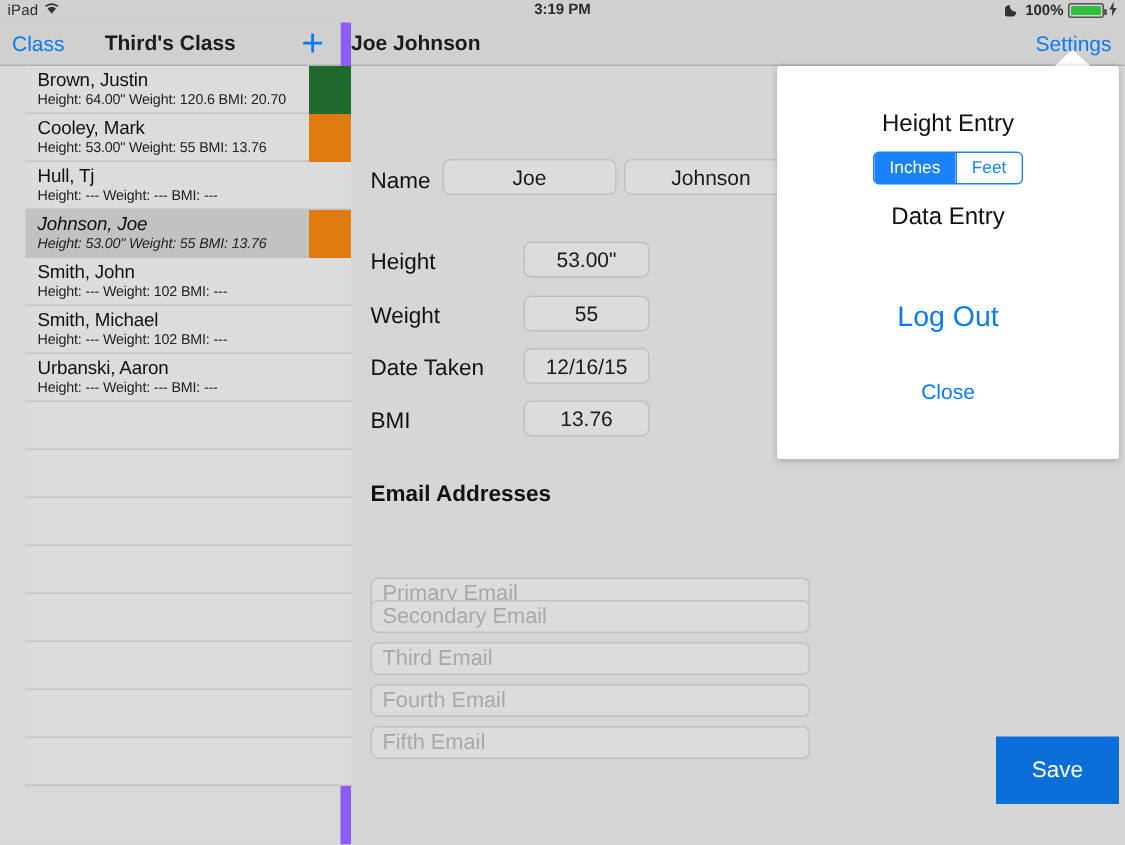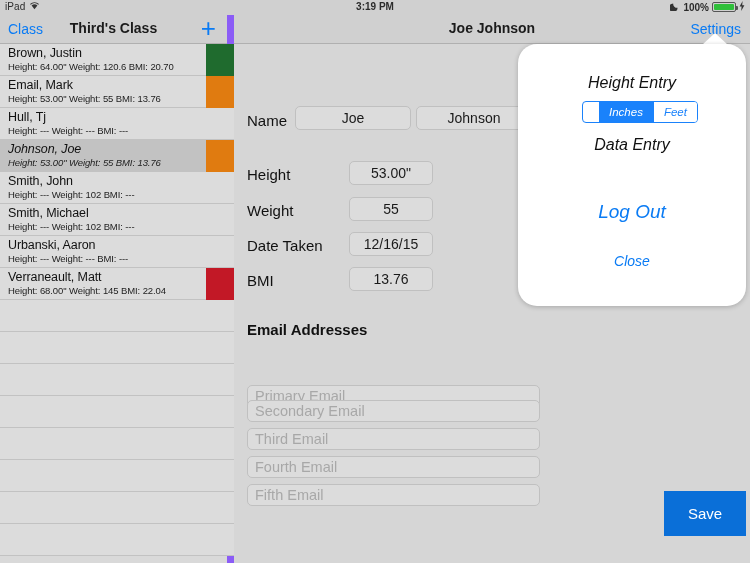--- a/index.html
+++ b/index.html
@@ -44,21 +44,21 @@
     color: #0a7bf4; font-size: 14px;
   }
   .master-nav .mtitle {
     position: absolute; left: 0; right: 0; top: 5px;
     text-align: center; font-size: 14px; font-weight: bold; color: #1b1b1b;
   }
   .master-nav .plus {
     position: absolute; right: 11px; top: -1px;
     color: #0a7bf4; font-size: 26px; font-weight: 200; line-height: 29px;
   }
-  .list { position: relative; width: 234px; }
+  .list { position: relative; width: 234px; padding-left: 17px; }
   .row {
     position: relative; height: 32px;
     border-bottom: 1px solid #c2c2c2;
     background: #dcdcdc;
   }
   .row.selected { background: #c2c2c2; font-style: italic; }
   .row .rname {
     position: absolute; left: 8px; top: 2px;
     font-size: 12.5px; color: #111; letter-spacing: -.1px;
   }
@@ -74,21 +74,21 @@
   
   .detail {
     position: absolute; left: 234px; top: 15px; width: 516px; height: 548px;
     background: #d6d6d6;
   }
   .detail-nav {
     position: relative; height: 29px; background: #d0d0d0;
     border-bottom: 1px solid #b0b0b0;
   }
   .detail-nav .dtitle {
-    position: absolute; left: 0; right: 0; top: 5px; text-align: center;
+    position: absolute; left: 0; right: 0; top: 5px; 
     font-size: 14px; font-weight: bold; color: #1b1b1b;
   }
   .detail-nav .settings {
     position: absolute; right: 9px; top: 6px;
     font-size: 14px; color: #0a7bf4;
   }
 
   .form { position: absolute; left: 0; top: 29px; width: 516px; height: 519px; }
 
   .flabel {
@@ -115,23 +115,22 @@
     background: #0a6fd8; color: #fff;
     font-size: 15px; border: none;
     display: flex; align-items: center; justify-content: center;
     font-family: "Liberation Sans", sans-serif;
   }
 
   
   .popover {
     position: absolute; left: 518px; top: 44px;
     width: 228px; height: 262px;
-    background: #fff; border-radius: 19px;
+    background: #fff; border-radius: 2px;
     box-shadow: 0 1px 5px rgba(0,0,0,.22);
-    font-style: italic;
   }
   .pop-arrow {
     position: absolute; left: 702px; top: 33px;
     width: 0; height: 0;
     border-left: 13px solid transparent;
     border-right: 13px solid transparent;
     border-bottom: 12px solid #fff;
   }
   .pop-h {
     position: absolute; left: 0; right: 0;
@@ -199,21 +198,21 @@
       <span class="mtitle">Third's Class</span>
       <span class="plus">+</span>
     </div>
     <div class="list" id="student-list">
         <div class="row">
           <span class="rname">Brown, Justin</span>
           <span class="rdetail">Height: 64.00" Weight: 120.6 BMI: 20.70</span>
           <span class="swatch" style="background: rgb(31, 107, 46);"></span>
         </div>
         <div class="row">
-          <span class="rname">Email, Mark</span>
+          <span class="rname">Cooley, Mark</span>
           <span class="rdetail">Height: 53.00" Weight: 55 BMI: 13.76</span>
           <span class="swatch" style="background: rgb(224, 123, 16);"></span>
         </div>
         <div class="row">
           <span class="rname">Hull, Tj</span>
           <span class="rdetail">Height: --- Weight: --- BMI: ---</span>
         </div>
         <div class="row selected">
           <span class="rname">Johnson, Joe</span>
           <span class="rdetail">Height: 53.00" Weight: 55 BMI: 13.76</span>
@@ -223,25 +222,20 @@
           <span class="rname">Smith, John</span>
           <span class="rdetail">Height: --- Weight: 102 BMI: ---</span>
         </div>
         <div class="row">
           <span class="rname">Smith, Michael</span>
           <span class="rdetail">Height: --- Weight: 102 BMI: ---</span>
         </div>
         <div class="row">
           <span class="rname">Urbanski, Aaron</span>
           <span class="rdetail">Height: --- Weight: --- BMI: ---</span>
-        </div>
-        <div class="row">
-          <span class="rname">Verraneault, Matt</span>
-          <span class="rdetail">Height: 68.00" Weight: 145 BMI: 22.04</span>
-          <span class="swatch" style="background: rgb(194, 24, 38);"></span>
         </div>
         <div class="row empty"></div>
         <div class="row empty"></div>
         <div class="row empty"></div>
         <div class="row empty"></div>
         <div class="row empty"></div>
         <div class="row empty"></div>
         <div class="row empty"></div>
         <div class="row empty"></div>
       </div>
@@ -280,21 +274,21 @@
         <div class="field ph" style="position: absolute; left: 13px; top: 441px; width: 293px; height: 22px;">Fourth Email</div>
         <div class="field ph" style="position: absolute; left: 13px; top: 469px; width: 293px; height: 22px;">Fifth Email</div>
       </div>
 
     <button class="save-btn">Save</button>
   </div>
 
   <div class="pop-arrow"></div>
   <div class="popover">
     <div class="pop-h" style="top:30px;">Height Entry</div>
-    <div class="seg" id="seg-height" style="left:64px; top:57px;padding-left:16px;">
+    <div class="seg" id="seg-height" style="left:64px; top:57px;">
         <div class="on">Inches</div>
         <div>Feet</div>
       </div>
 
     <div class="pop-h" style="top:92px;">Data Entry</div>
 
     <div class="pop-link pop-logout" style="top:157px;">Log Out</div>
     <div class="pop-link pop-close" style="top:209px;">Close</div>
   </div>
 

